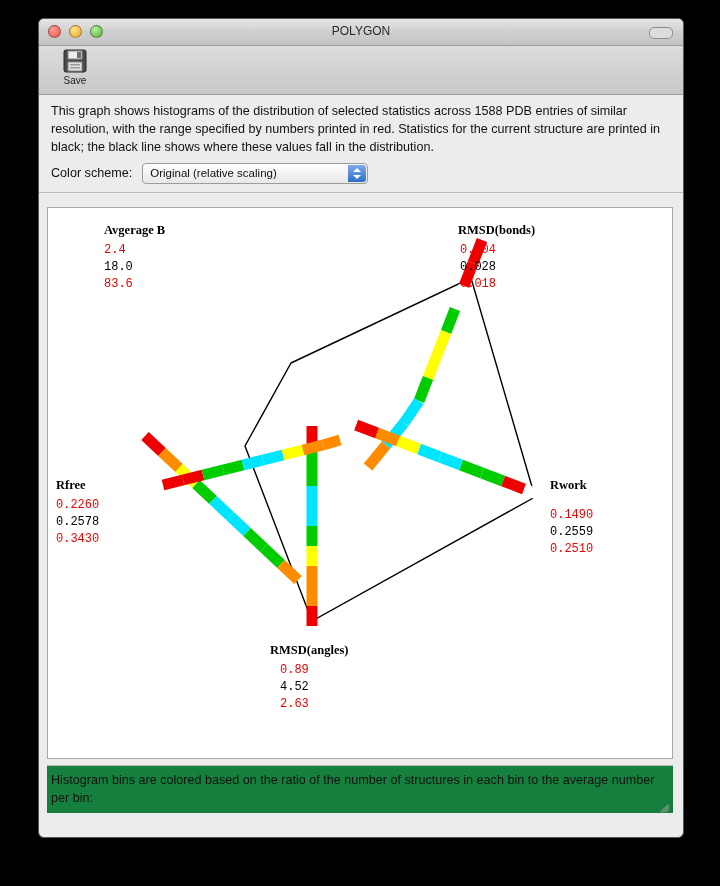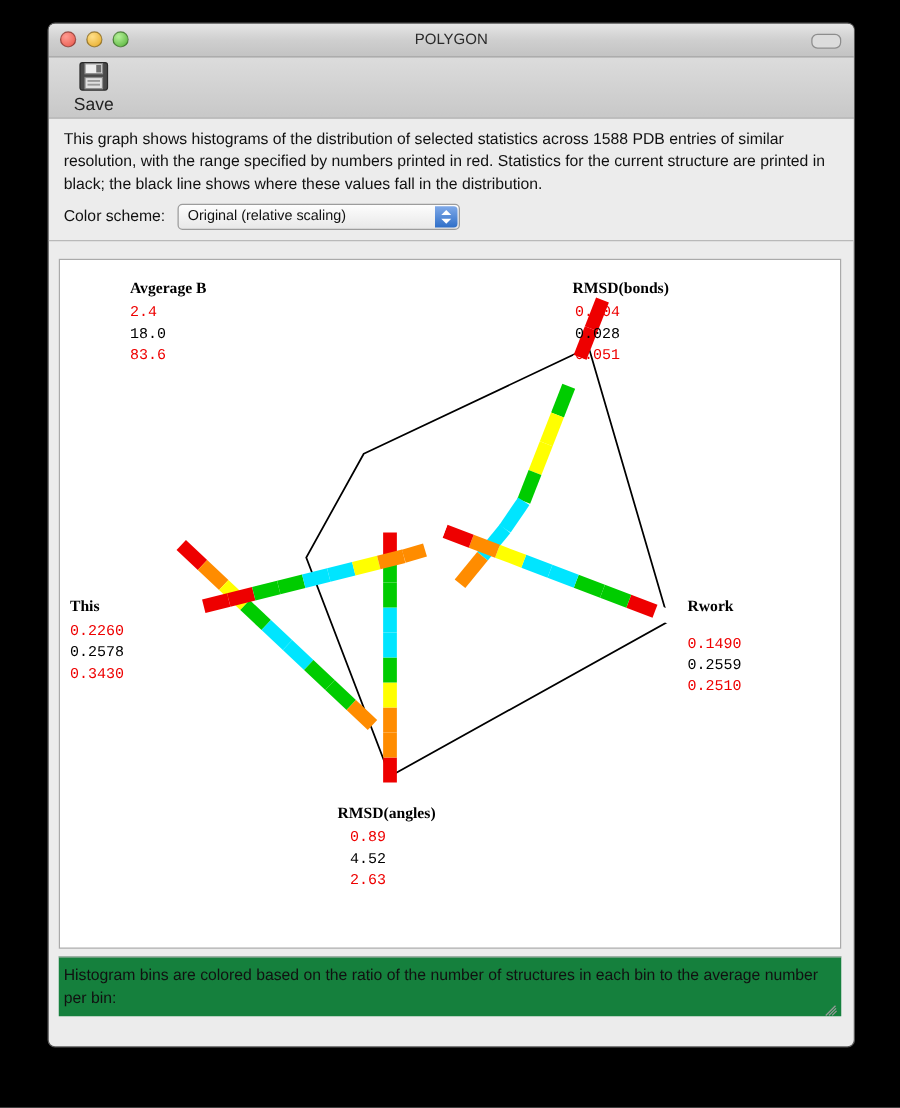--- a/index.html
+++ b/index.html
@@ -75,21 +75,21 @@
     display: flex;
     align-items: flex-start;
     padding: 2px 0 0 12px;
   }
   .tool-button {
     width: 48px;
     text-align: center;
     cursor: default;
   }
   .tool-label {
-    font-size: 14px;
+    font-size: 10px;
     color: #222;
     margin-top: 1px;
   }
   .save-icon {
     width: 26px;
     height: 26px;
     margin: 0 auto;
     position: relative;
   }
   
@@ -359,38 +359,38 @@
     <div class="axis-values" style="left:56px; top:34px;">
       <div class="v-red">2.4</div>
       <div class="v-black">18.0</div>
       <div class="v-red">83.6</div>
     </div>
 
     <div class="axis-label" style="left:410px; top:15px;">RMSD(bonds)</div>
     <div class="axis-values" style="left:412px; top:34px;">
       <div class="v-red">0.004</div>
       <div class="v-black">0.028</div>
-      <div class="v-red">0.051</div>
+      <div class="v-red">0.018</div>
     </div>
 
     <div class="axis-label" style="left:502px; top:270px;">Rwork</div>
     <div class="axis-values" style="left:502px; top:299px;">
       <div class="v-red">0.1490</div>
       <div class="v-black">0.2559</div>
       <div class="v-red">0.2510</div>
     </div>
 
     <div class="axis-label" style="left:222px; top:435px;">RMSD(angles)</div>
     <div class="axis-values" style="left:232px; top:454px;">
       <div class="v-red">0.89</div>
       <div class="v-black">4.52</div>
       <div class="v-red">2.63</div>
     </div>
 
-    <div class="axis-label" style="left:8px; top:270px;">This</div>
+    <div class="axis-label" style="left:8px; top:270px;">Rfree</div>
     <div class="axis-values" style="left:8px; top:289px;">
       <div class="v-red">0.2260</div>
       <div class="v-black">0.2578</div>
       <div class="v-red">0.3430</div>
     </div>
   </div>
 
   <div class="legend-box">
     <div class="legend-text">Histogram bins are colored based on the ratio of the number of structures in each bin to the average number per bin:</div>
     <div class="grip">

